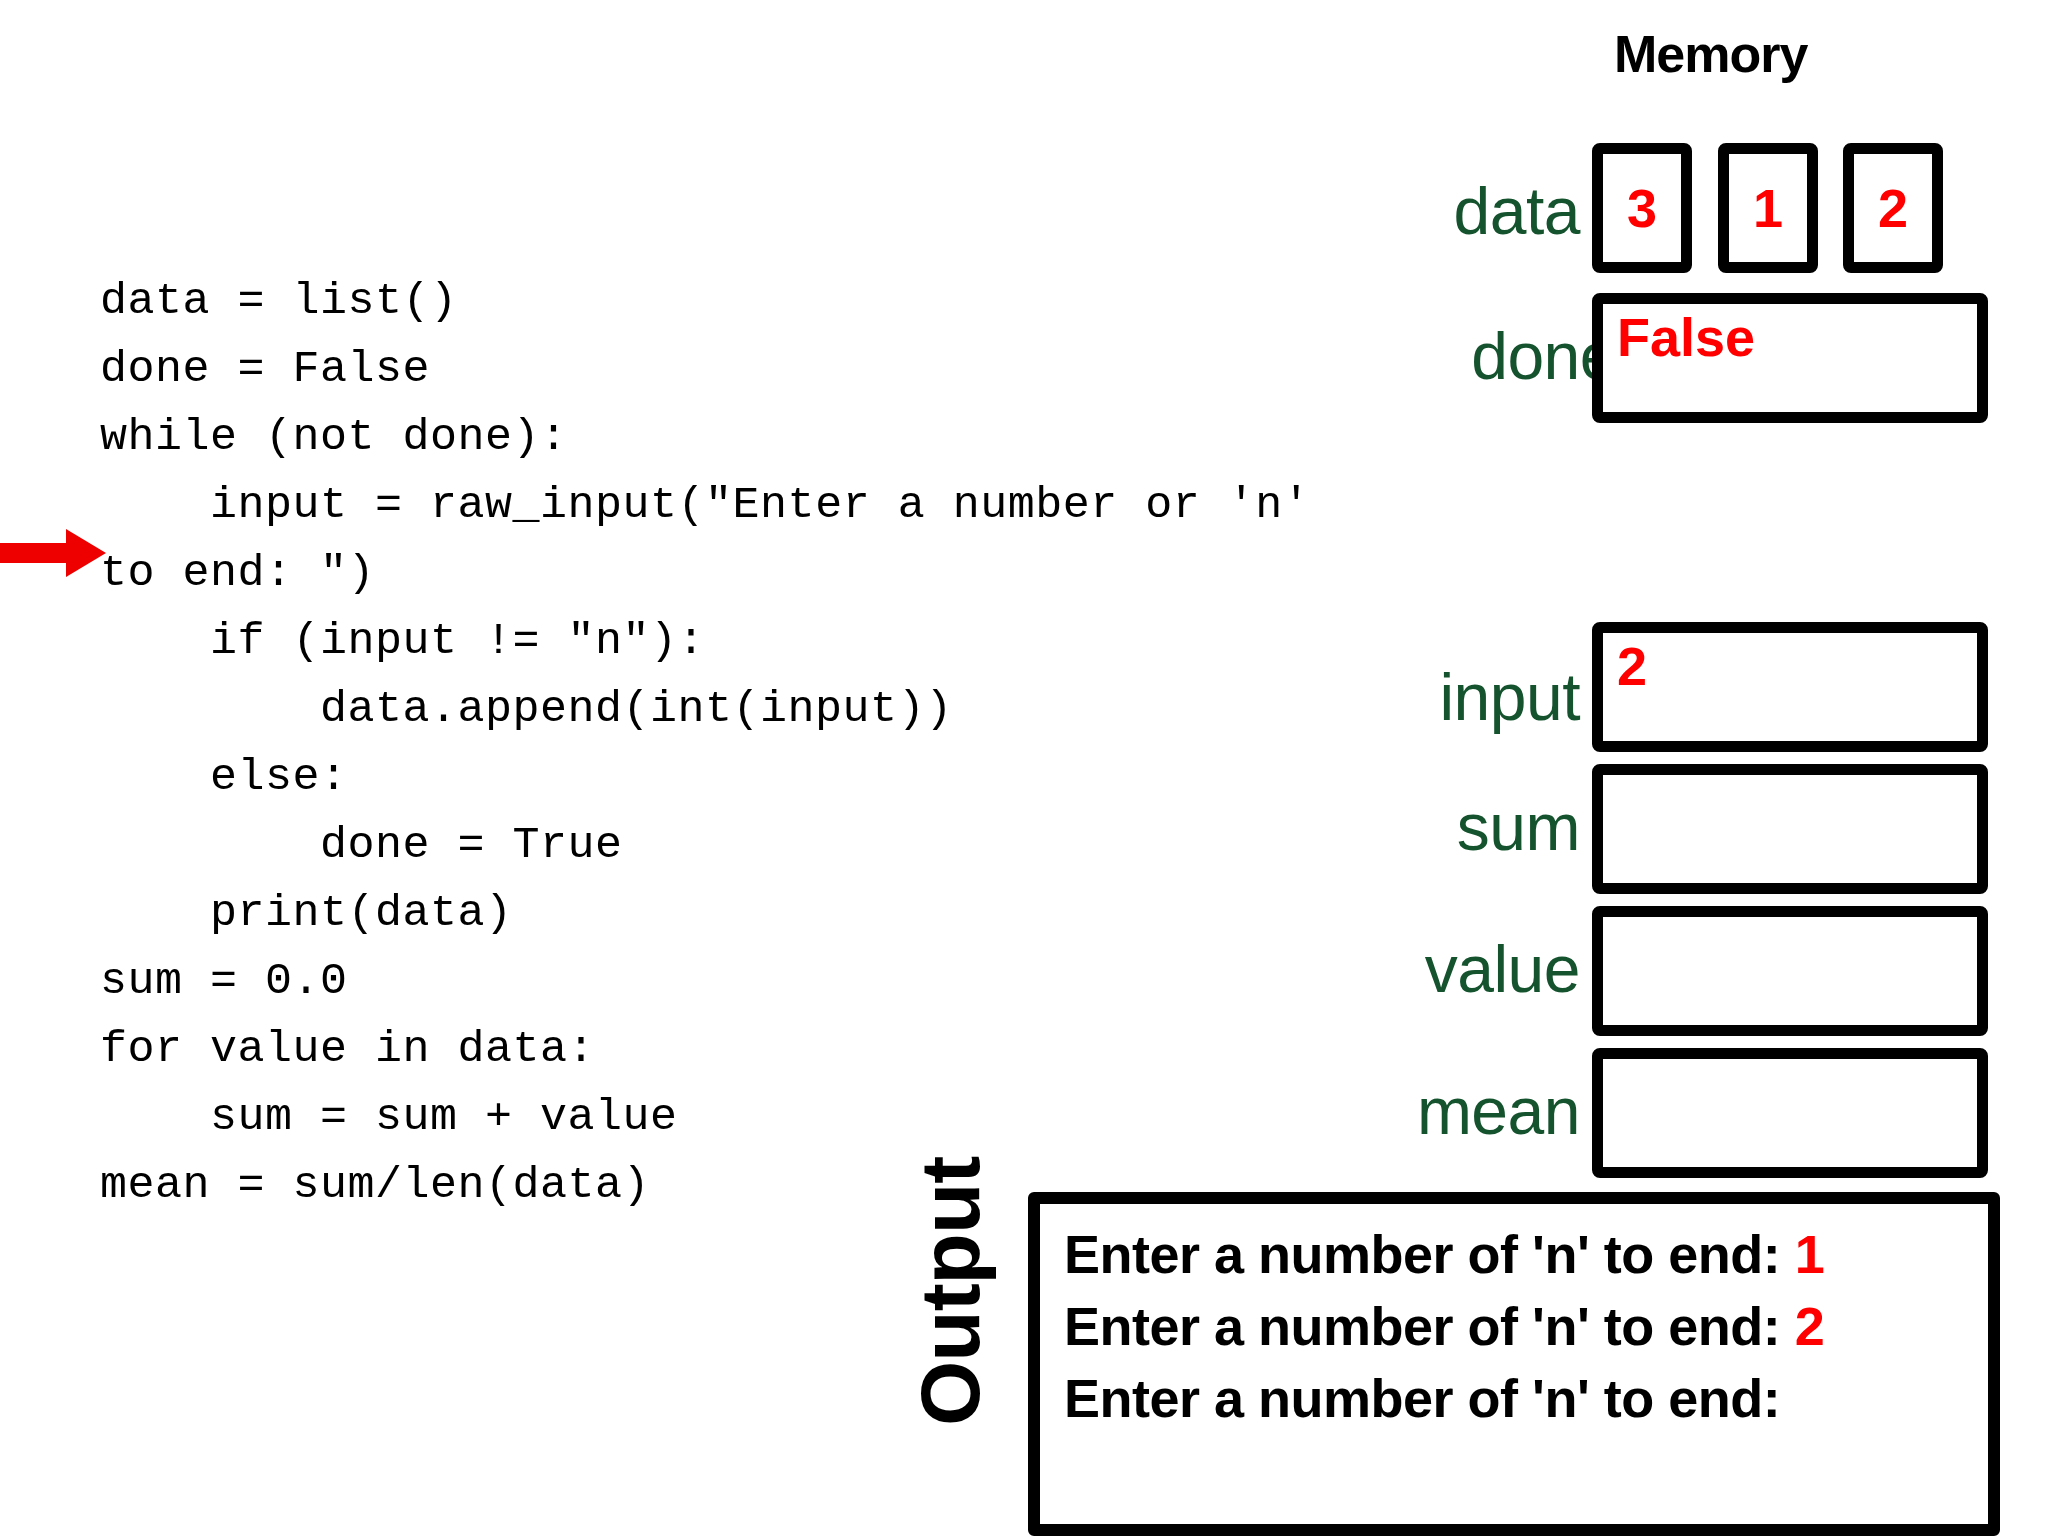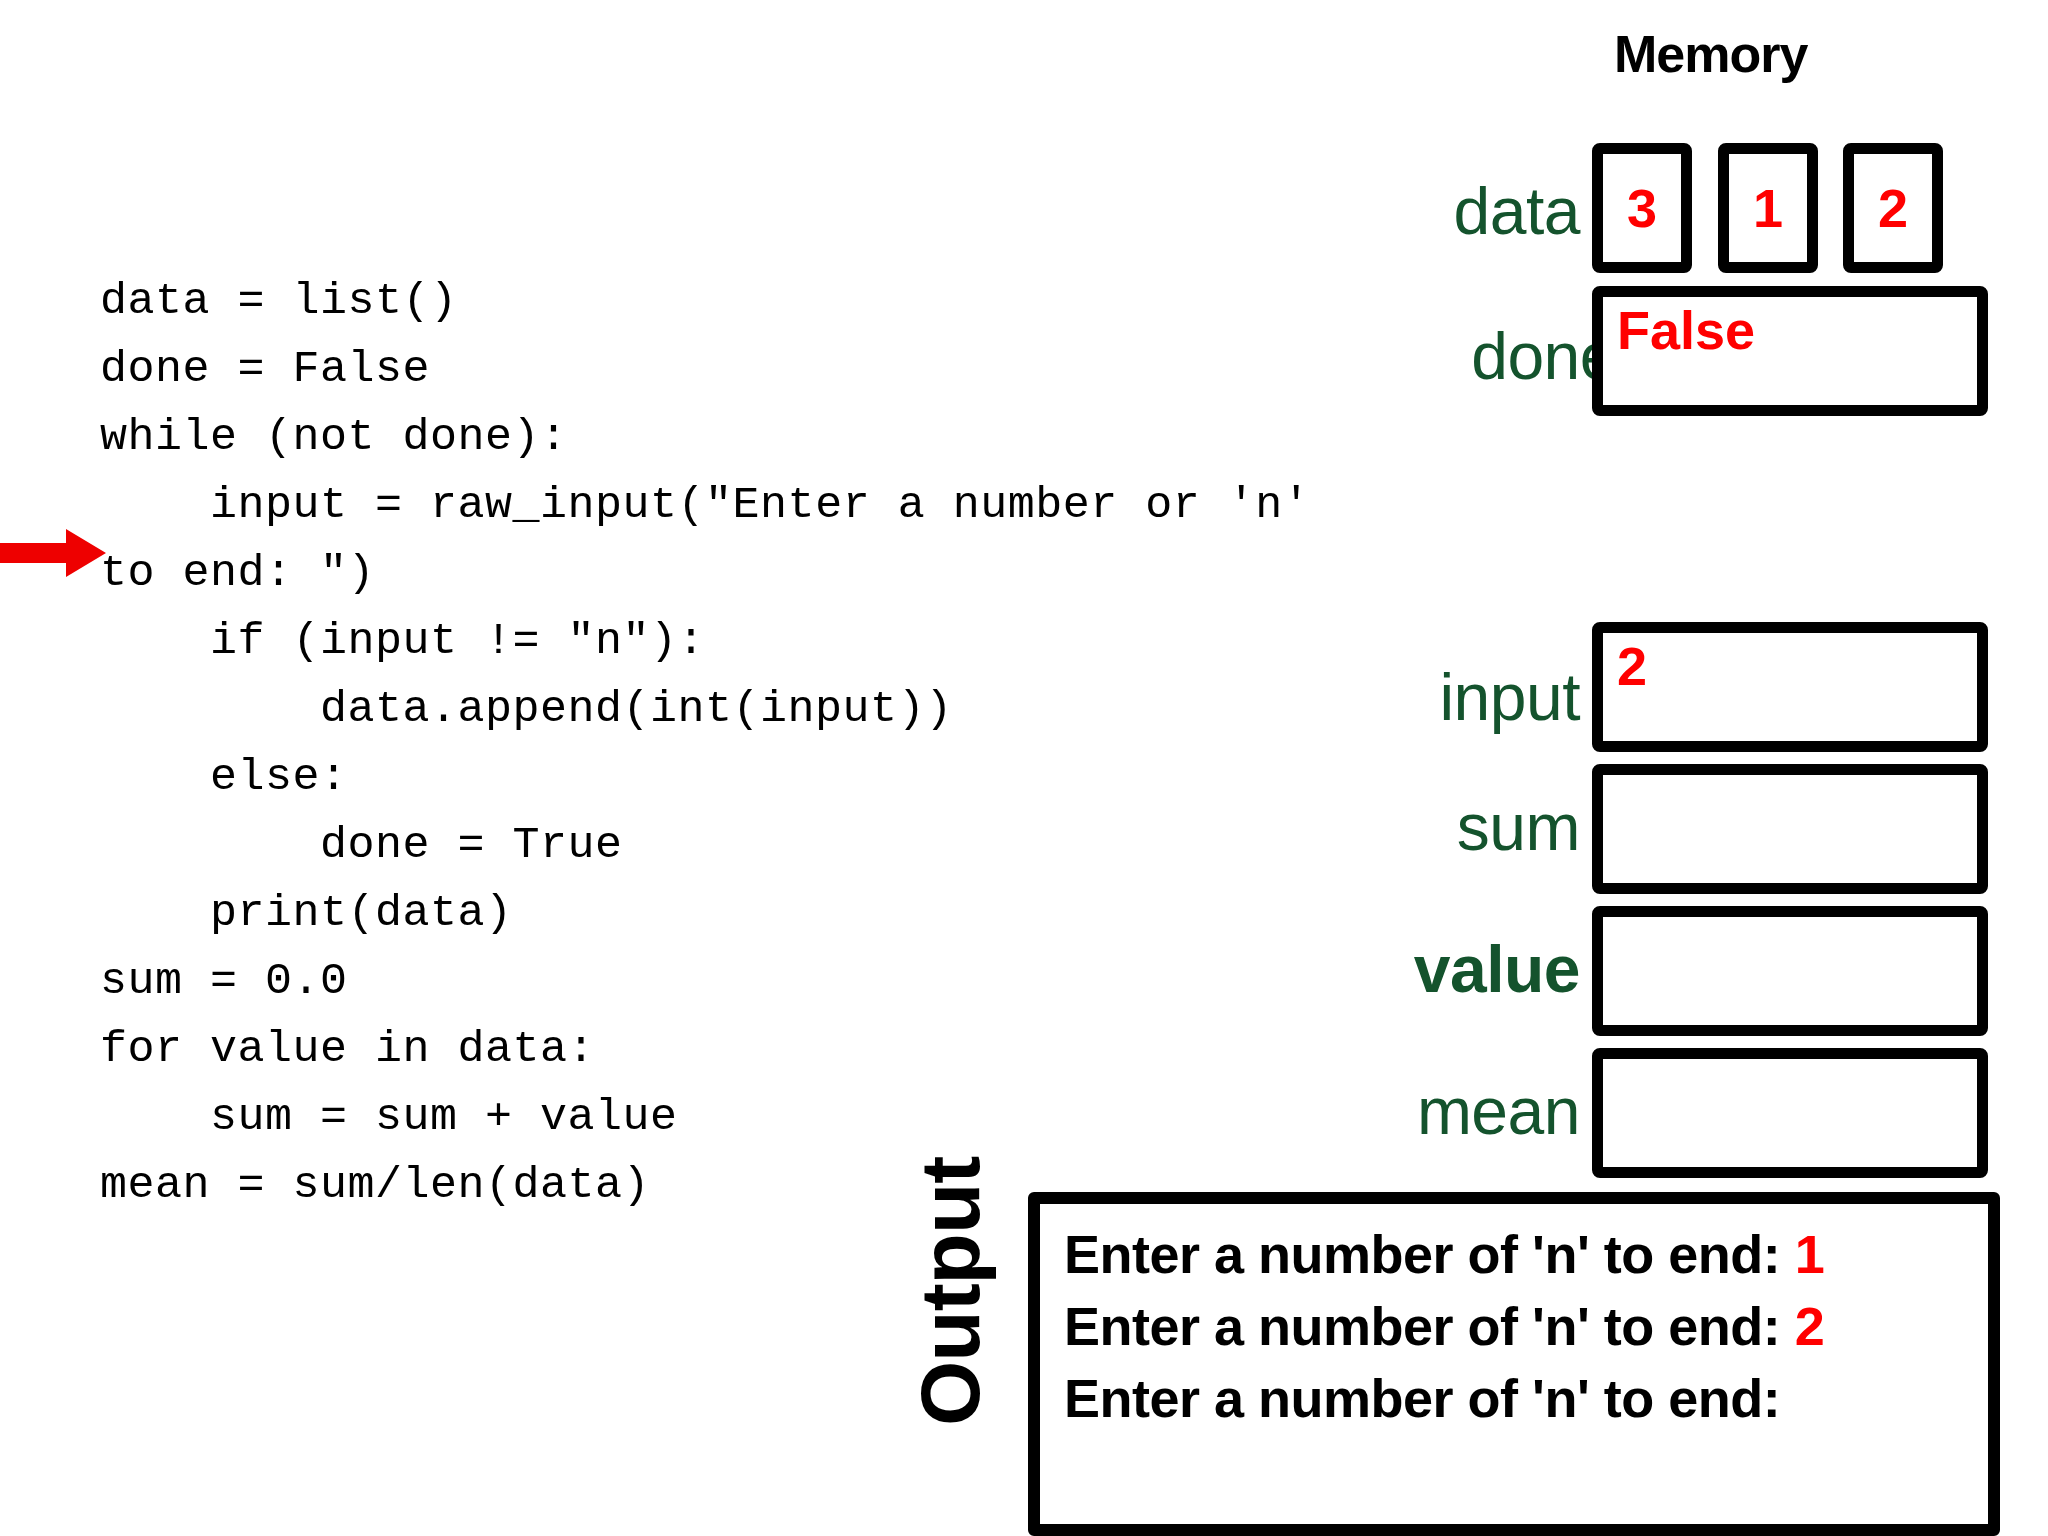--- a/index.html
+++ b/index.html
@@ -103,30 +103,30 @@
   }
 
   
   #mem-label-data { left: 1330px; top: 145px; width: 250px; }
   #data-cell-0 { left: 1592px; top: 143px; width: 100px; height: 130px; }
   #data-cell-1 { left: 1718px; top: 143px; width: 100px; height: 130px; }
   #data-cell-2 { left: 1843px; top: 143px; width: 100px; height: 130px; }
 
   
   #mem-label-done { left: 1336px; top: 245px; width: 280px; }
-  #mem-box-done { left: 1592px; top: 286px; width: 396px; height: 130px; }
+  #mem-box-done { left: 1592px; top: 293px; width: 396px; height: 130px; }
 
   
   #mem-label-input { left: 1300px; top: 490px; width: 280px; }
   #mem-box-input   { left: 1592px; top: 622px; width: 396px; height: 130px; }
 
   #mem-label-sum   { left: 1300px; top: 600px; width: 280px; }
   #mem-box-sum     { left: 1592px; top: 764px; width: 396px; height: 130px; }
 
-  #mem-label-value { left: 1300px; top: 712px; width: 280px; font-weight: bold; }
+  #mem-label-value { left: 1300px; top: 712px; width: 280px; }
   #mem-box-value   { left: 1592px; top: 906px; width: 396px; height: 130px; }
 
   #mem-label-mean  { left: 1300px; top: 822px; width: 280px; }
   #mem-box-mean    { left: 1592px; top: 1048px; width: 396px; height: 130px; }
 
   
   #mem-label-input { top: 664px; }
   #mem-label-sum   { top: 794px; }
   #mem-label-value { top: 936px; }
   #mem-label-mean  { top: 1078px; }

